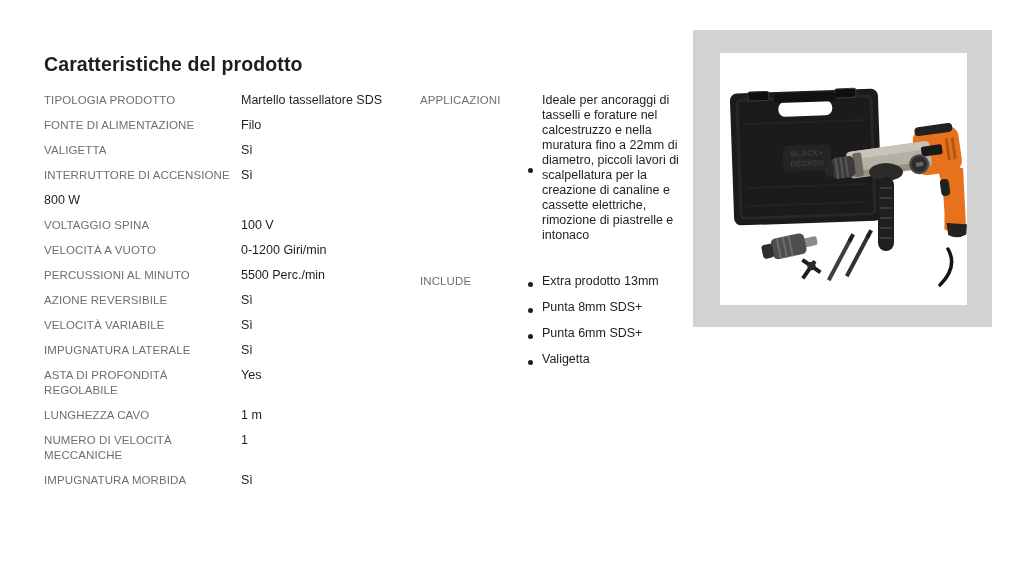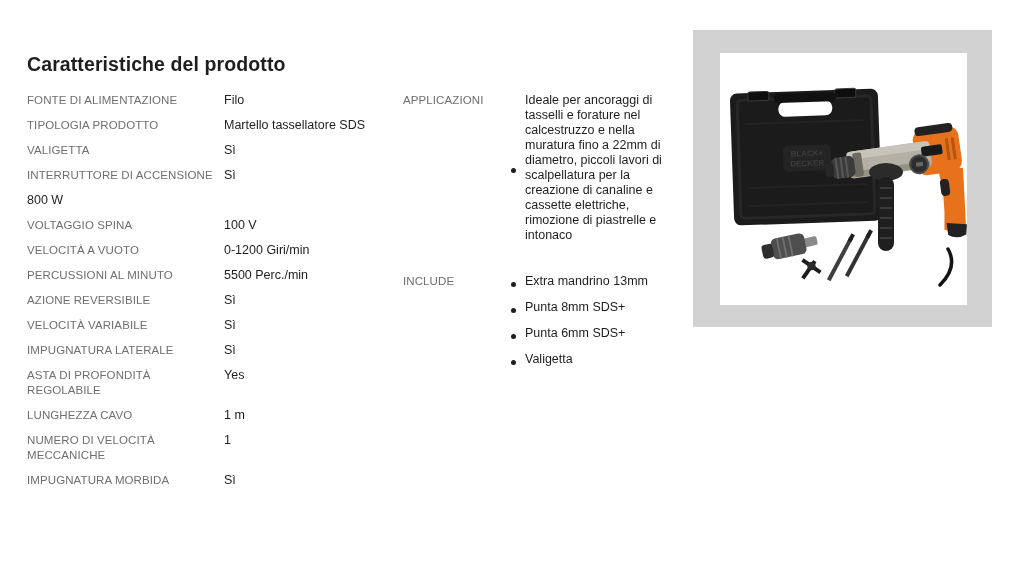--- a/index.html
+++ b/index.html
@@ -7,21 +7,21 @@
   body {
     width: 1021px; height: 566px;
     background: #ffffff;
     font-family: "Liberation Sans", sans-serif;
     position: relative;
     overflow: hidden;
     color: #212121;
   }
   .content {
     position: absolute;
-    left: 27px; top: 52px;
+    left: 44px; top: 52px;
     width: 662px;
   }
   .page-title {
     font-size: 19.5px;
     font-weight: bold;
     color: #1e1e1e;
     line-height: 24px;
     margin: 0 0 17px 0;
     letter-spacing: 0.1px;
   }
@@ -82,27 +82,27 @@
   .image-inset svg { display: block; width: 247px; height: 252px; }
 </style>
 </head>
 <body>
 
 <div class="content">
   <h1 class="page-title">Caratteristiche del prodotto</h1>
   <div class="columns">
     <div class="specs" id="specs-table">
   <div class="spec-row">
+    <div class="spec-label">TIPOLOGIA PRODOTTO</div>
+    <div class="spec-value">Martello tassellatore SDS</div>
+  </div>
+
+  <div class="spec-row">
     <div class="spec-label">FONTE DI ALIMENTAZIONE</div>
     <div class="spec-value">Filo</div>
-  </div>
-
-  <div class="spec-row">
-    <div class="spec-label">TIPOLOGIA PRODOTTO</div>
-    <div class="spec-value">Martello tassellatore SDS</div>
   </div>
 
   <div class="spec-row">
     <div class="spec-label">VALIGETTA</div>
     <div class="spec-value">Sì</div>
   </div>
 
   <div class="spec-row">
     <div class="spec-label">INTERRUTTORE DI ACCENSIONE</div>
     <div class="spec-value">Sì</div>
@@ -173,21 +173,21 @@
     <span class="bullet-text">Ideale per ancoraggi di tasselli e forature nel calcestruzzo e nella muratura fino a 22mm di diametro, piccoli lavori di scalpellatura per la creazione di canaline e cassette elettriche, rimozione di piastrelle e intonaco</span>
   </div>
 </div>
   </div>
 
   <div class="section">
     <div class="section-label">INCLUDE</div>
     <div class="section-items">
   <div class="bullet-item">
     <span class="bullet-dot"></span>
-    <span class="bullet-text">Extra mandrino 13mm</span>
+    <span class="bullet-text">Extra prodotto 13mm</span>
   </div>
 
   <div class="bullet-item">
     <span class="bullet-dot"></span>
     <span class="bullet-text">Punta 8mm SDS+</span>
   </div>
 
   <div class="bullet-item">
     <span class="bullet-dot"></span>
     <span class="bullet-text">Punta 6mm SDS+</span>

